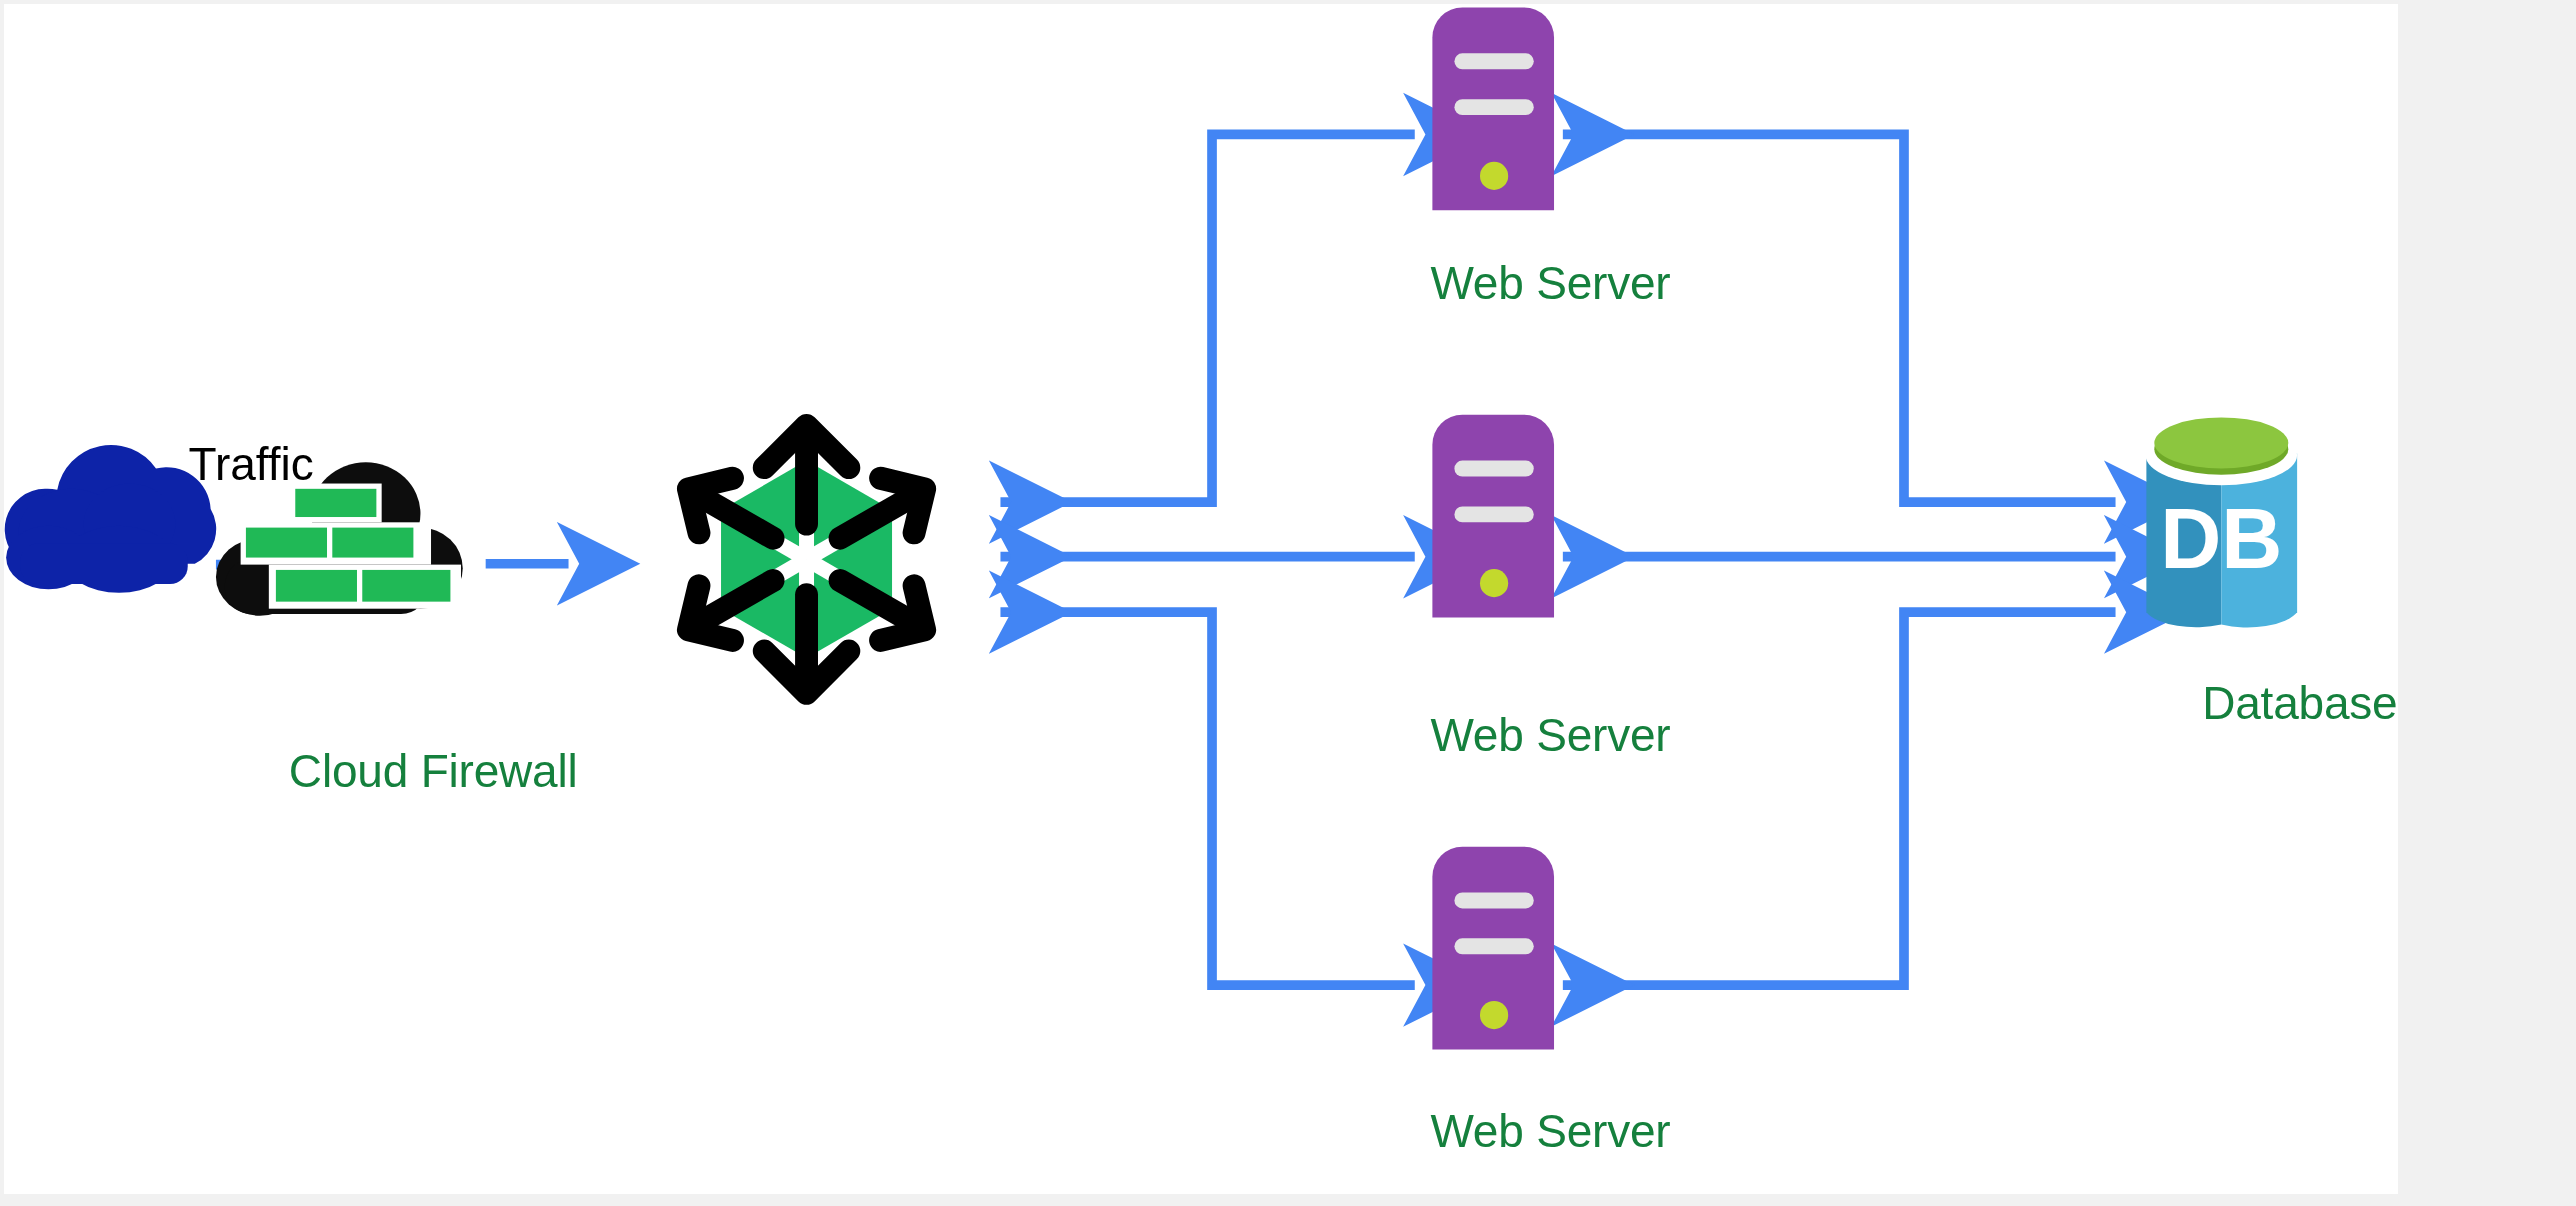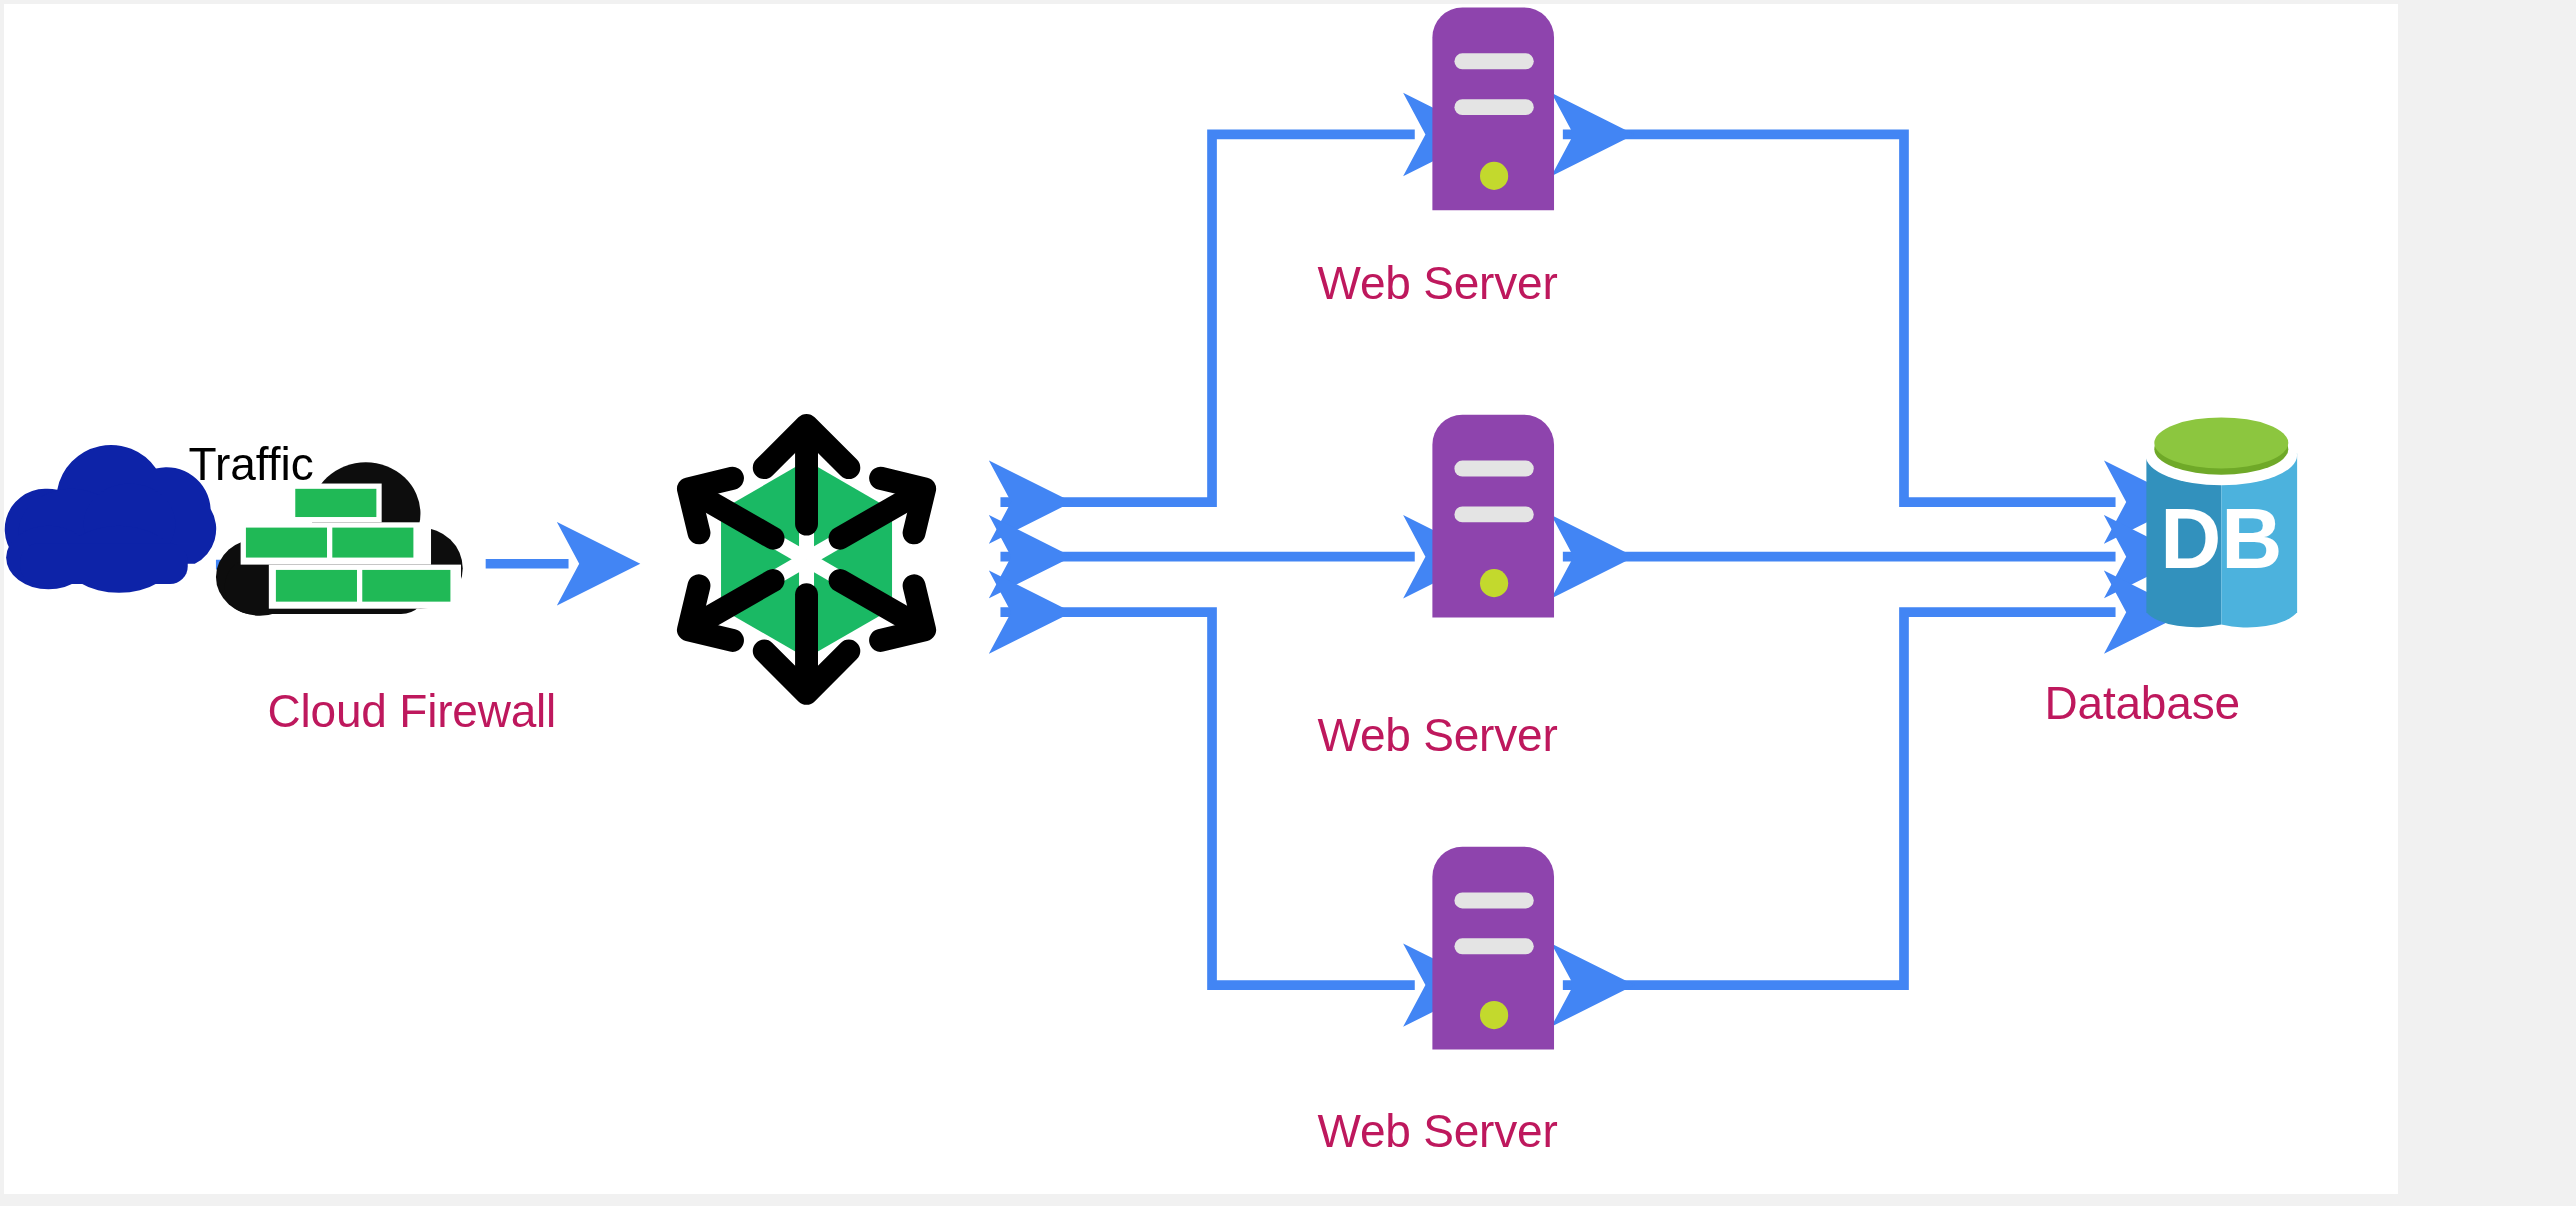--- a/index.html
+++ b/index.html
@@ -27,27 +27,27 @@
   #diagram-svg {
     position: absolute;
     left: 0;
     top: 0;
     width: 2394px;
     height: 1190px;
     display: block;
   }
   .node-label {
     position: absolute;
-    color: #be185d;
+    color: #15803d;
     font-family: "Liberation Sans", sans-serif;
     font-size: 46px;
     font-weight: 400;
     line-height: 1;
     white-space: nowrap;
-    text-align: left;
+    text-align: right;
     letter-spacing: -0.2px;
   }
   .traffic-label {
     position: absolute;
     color: #000000;
     font-family: "Liberation Sans", sans-serif;
     font-size: 46px;
     font-weight: 400;
     line-height: 1;
     white-space: nowrap;
@@ -188,21 +188,21 @@
 
         <ellipse cx="2515" cy="505" rx="76" ry="29" fill="#6fa928"></ellipse>
         <ellipse cx="2515" cy="498" rx="76" ry="29" fill="#8cc63f"></ellipse>
 
         <text x="2515" y="640" text-anchor="middle" fill="#ffffff" font-family="Liberation Sans, sans-serif" font-size="96" font-weight="700">DB</text>
       </g>
     </svg>
 
     <div class="traffic-label" style="left:185px; top:437px;">Traffic</div>
 
-    <div class="node-label" style="left:264px; top:684px; width:310px;">Cloud Firewall</div>
+    <div class="node-label" style="left:264px; top:744px; width:310px;">Cloud Firewall</div>
 
 
     <div class="node-label" style="left:1314px; top:256px; width:353px;">Web Server</div>
 
     <div class="node-label" style="left:1314px; top:708px; width:353px;">Web Server</div>
 
     <div class="node-label" style="left:1314px; top:1104px; width:353px;">Web Server</div>
 
     <div class="node-label" style="left:2041px; top:676px; width:353px;">Database</div>
 

